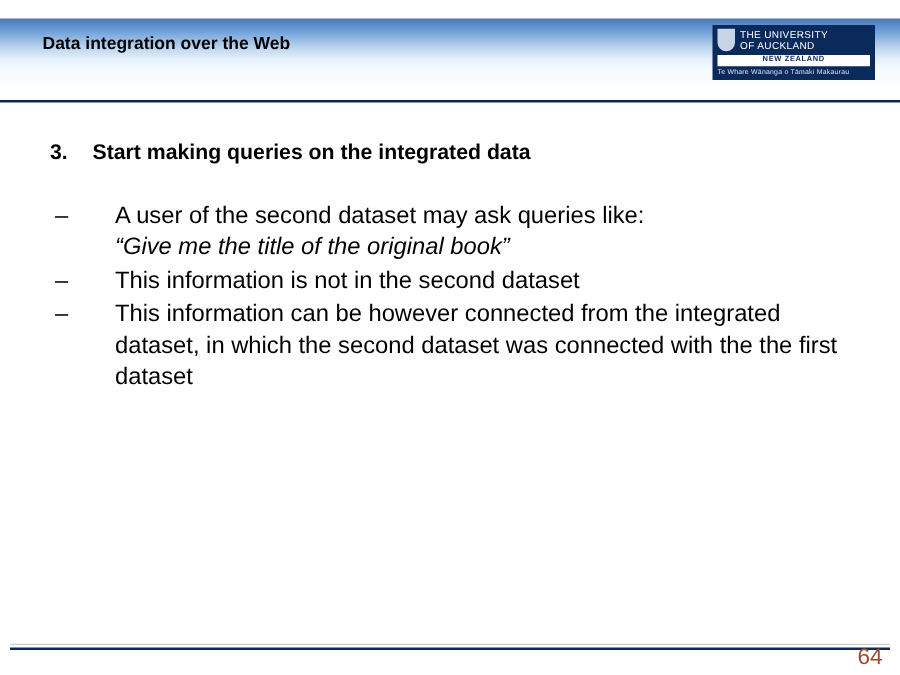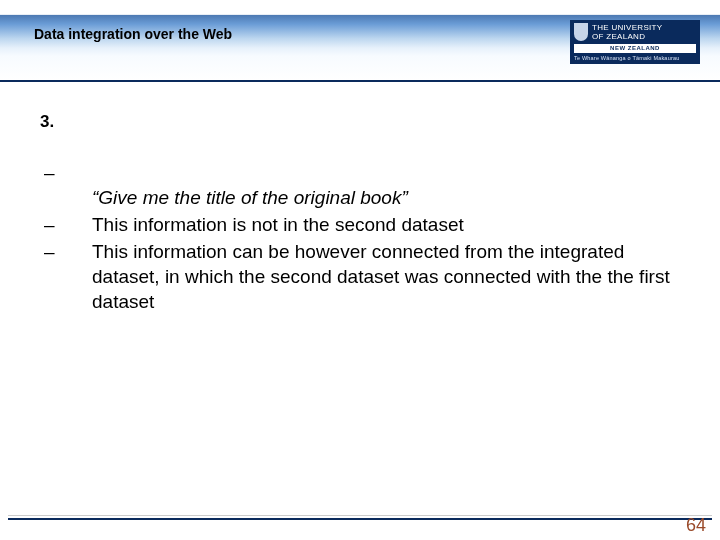--- a/index.html
+++ b/index.html
@@ -130,40 +130,41 @@
 </head>
 <body>
 
 <div class="header">
   <div class="header-title">Data integration over the Web</div>
   <div class="logo-box">
     <div class="logo-top">
       <div class="logo-crest"></div>
       <div>
         <div class="logo-uni">THE UNIVERSITY</div>
-        <div class="logo-uni">OF ZEALAND</div>
+        <div class="logo-uni">OF AUCKLAND</div>
       </div>
     </div>
     <div class="logo-nz">NEW ZEALAND</div>
     <div class="logo-tag">Te Whare Wānanga o Tāmaki Makaurau</div>
   </div>
 </div>
 
 <div class="content">
 
   <div class="ol-row">
     <div class="ol-num">3.</div>
+    <div>Start making queries on the integrated data</div>
   </div>
 
   <div class="bullets">
 
     <div class="b-row">
       <div class="b-dash">–</div>
       <div class="b-text">
-        <br>
+        <span>A user of the second dataset may ask queries like:</span><br>
         <span class="italic">“Give me the title of the original book”</span>
       </div>
     </div>
 
     <div class="b-row">
       <div class="b-dash">–</div>
       <div class="b-text">This information is not in the second dataset</div>
     </div>
 
     <div class="b-row">

